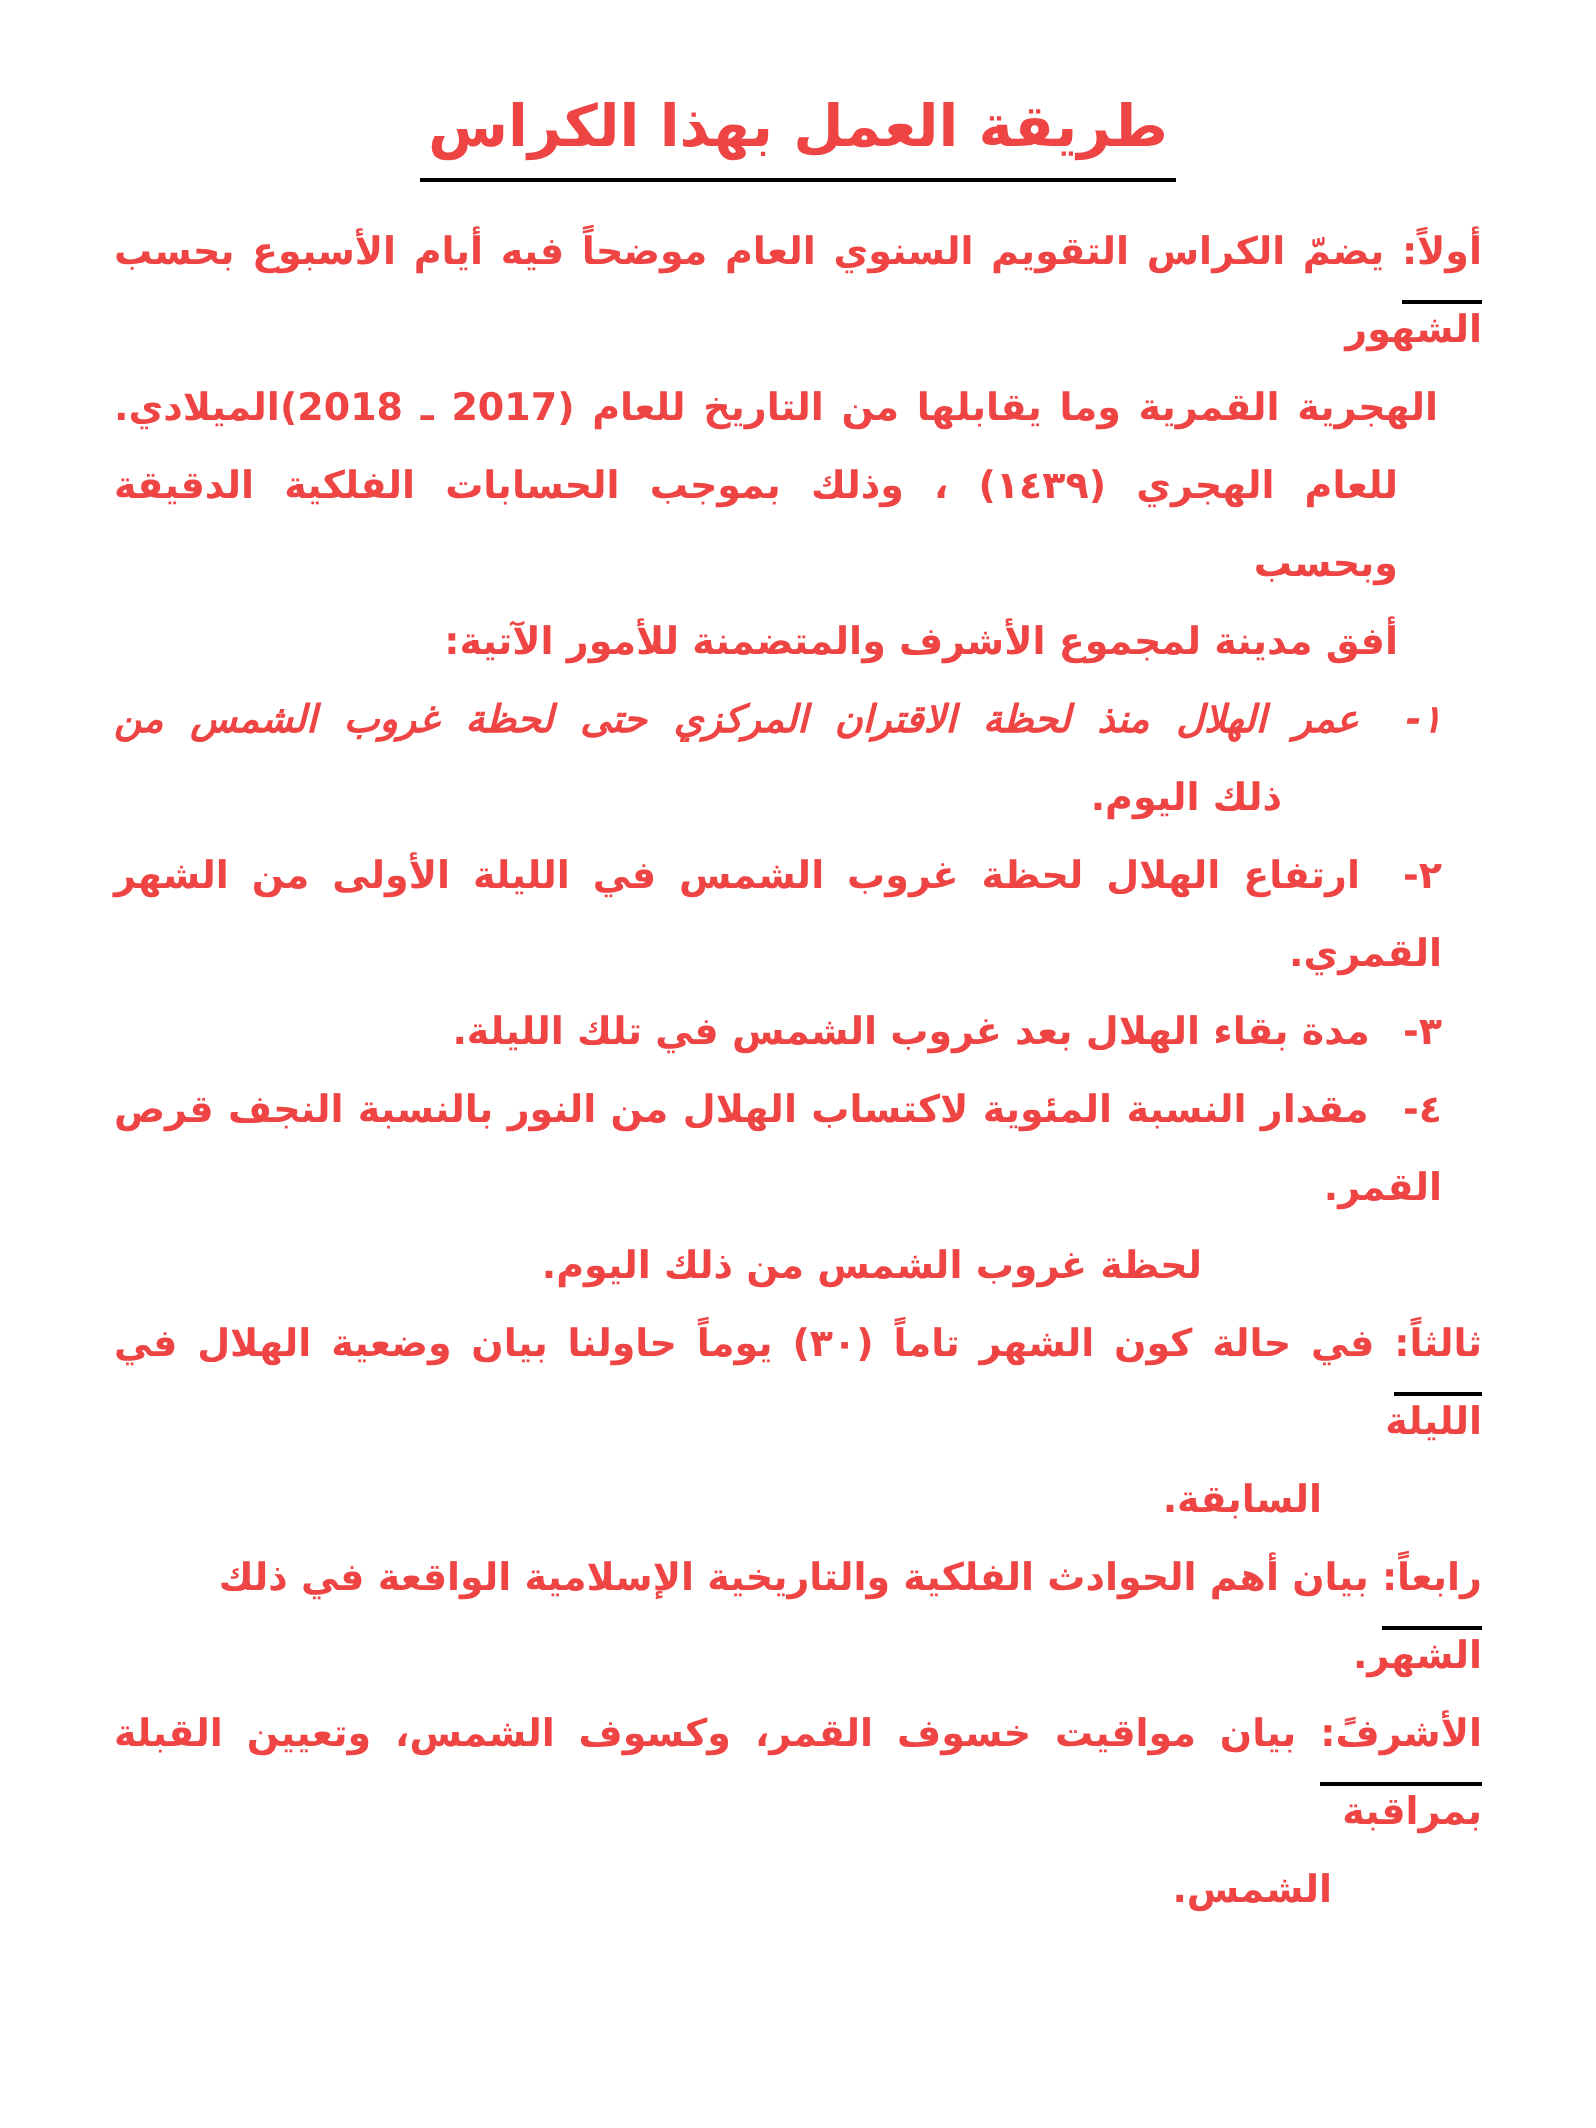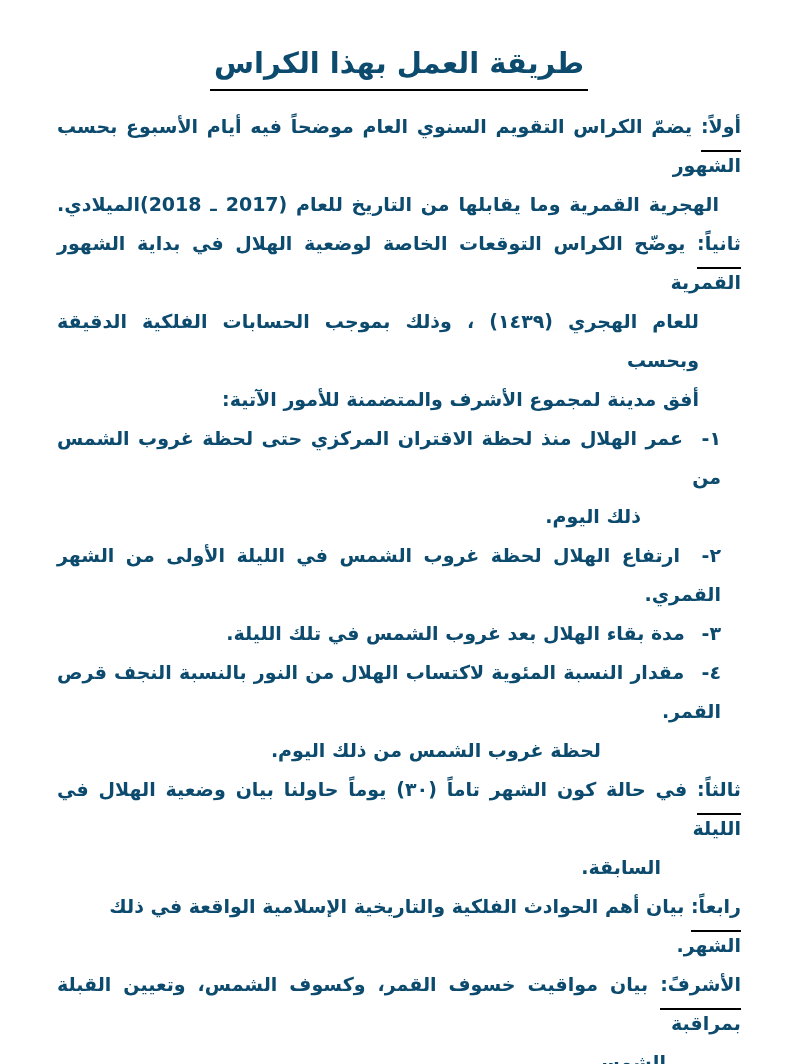--- a/index.html
+++ b/index.html
@@ -1,17 +1,17 @@
 <!DOCTYPE html>
 <html lang="ar"><head>
 <meta charset="utf-8">
 <style>
   html,body{margin:0;padding:0;background:#e9e9e9;}
   .page{
-    width:798px;height:1064px;margin:0 auto;background:#ffffff;color:#0c4a6e;
+    width:798px;height:1064px;margin:0 auto;background:#ffffff;color:#ef4444;
     font-family:"DejaVu Sans",sans-serif;font-weight:700;
     direction:rtl;box-sizing:border-box;padding:44px 57px 0 57px;overflow:hidden;
   }
   .title-wrap{text-align:center;margin:0 0 16px 0;line-height:1.35;}
   .title-text{
     display:inline-block;font-size:29px;letter-spacing:0;
     border-bottom:2.5px solid #000;padding:0 4px 6px 4px;
   }
   .para{margin:0;}
   .line{
@@ -28,26 +28,25 @@
 <div class="page">
   <div class="title-wrap">
     <span class="title-text">طريقة العمل بهذا الكراس</span>
   </div>
   <div>
       <div class="para">
         <div class="line just" style="margin-right: 0px;"><span class="label u">أولاً:</span> <span>يضمّ الكراس التقويم السنوي العام موضحاً فيه أيام الأسبوع بحسب الشهور</span></div>
         <div class="line just" style="margin-right: 22px;"><span>الهجرية القمرية وما يقابلها من التاريخ للعام (2017 ـ 2018)الميلادي.</span></div>
       </div>
       <div class="para">
-        <div class="line just" style="margin-right: 0px;"><span class="label u">ثانياً:</span> <span>يوضّح الكراس التوقعات الخاصة لوضعية الهلال في بداية الشهور القمرية</span></div>
         <div class="line just" style="margin-right: 42px;"><span>للعام الهجري (١٤٣٩) ، وذلك بموجب الحسابات الفلكية الدقيقة وبحسب</span></div>
         <div class="line" style="margin-right: 42px;"><span>أفق مدينة لمجموع الأشرف والمتضمنة للأمور الآتية:</span></div>
       </div>
       <div class="para">
-        <div class="line just" style="margin-right: 20px;"><span class="label num">١-</span> <span>عمر الهلال منذ لحظة الاقتران المركزي حتى لحظة غروب الشمس من</span></div>
+        <div class="line just" style="margin-right: 20px; font-style: italic;"><span class="label num">١-</span> <span>عمر الهلال منذ لحظة الاقتران المركزي حتى لحظة غروب الشمس من</span></div>
         <div class="line" style="margin-right: 100px;"><span>ذلك اليوم.</span></div>
       </div>
       <div class="para">
         <div class="line just" style="margin-right: 20px;"><span class="label num">٢-</span> <span>ارتفاع الهلال لحظة غروب الشمس في الليلة الأولى من الشهر القمري.</span></div>
       </div>
       <div class="para">
         <div class="line" style="margin-right: 20px;"><span class="label num">٣-</span> <span>مدة بقاء الهلال بعد غروب الشمس في تلك الليلة.</span></div>
       </div>
       <div class="para">
         <div class="line just" style="margin-right: 20px;"><span class="label num">٤-</span> <span>مقدار النسبة المئوية لاكتساب الهلال من النور بالنسبة النجف قرص القمر.</span></div>

